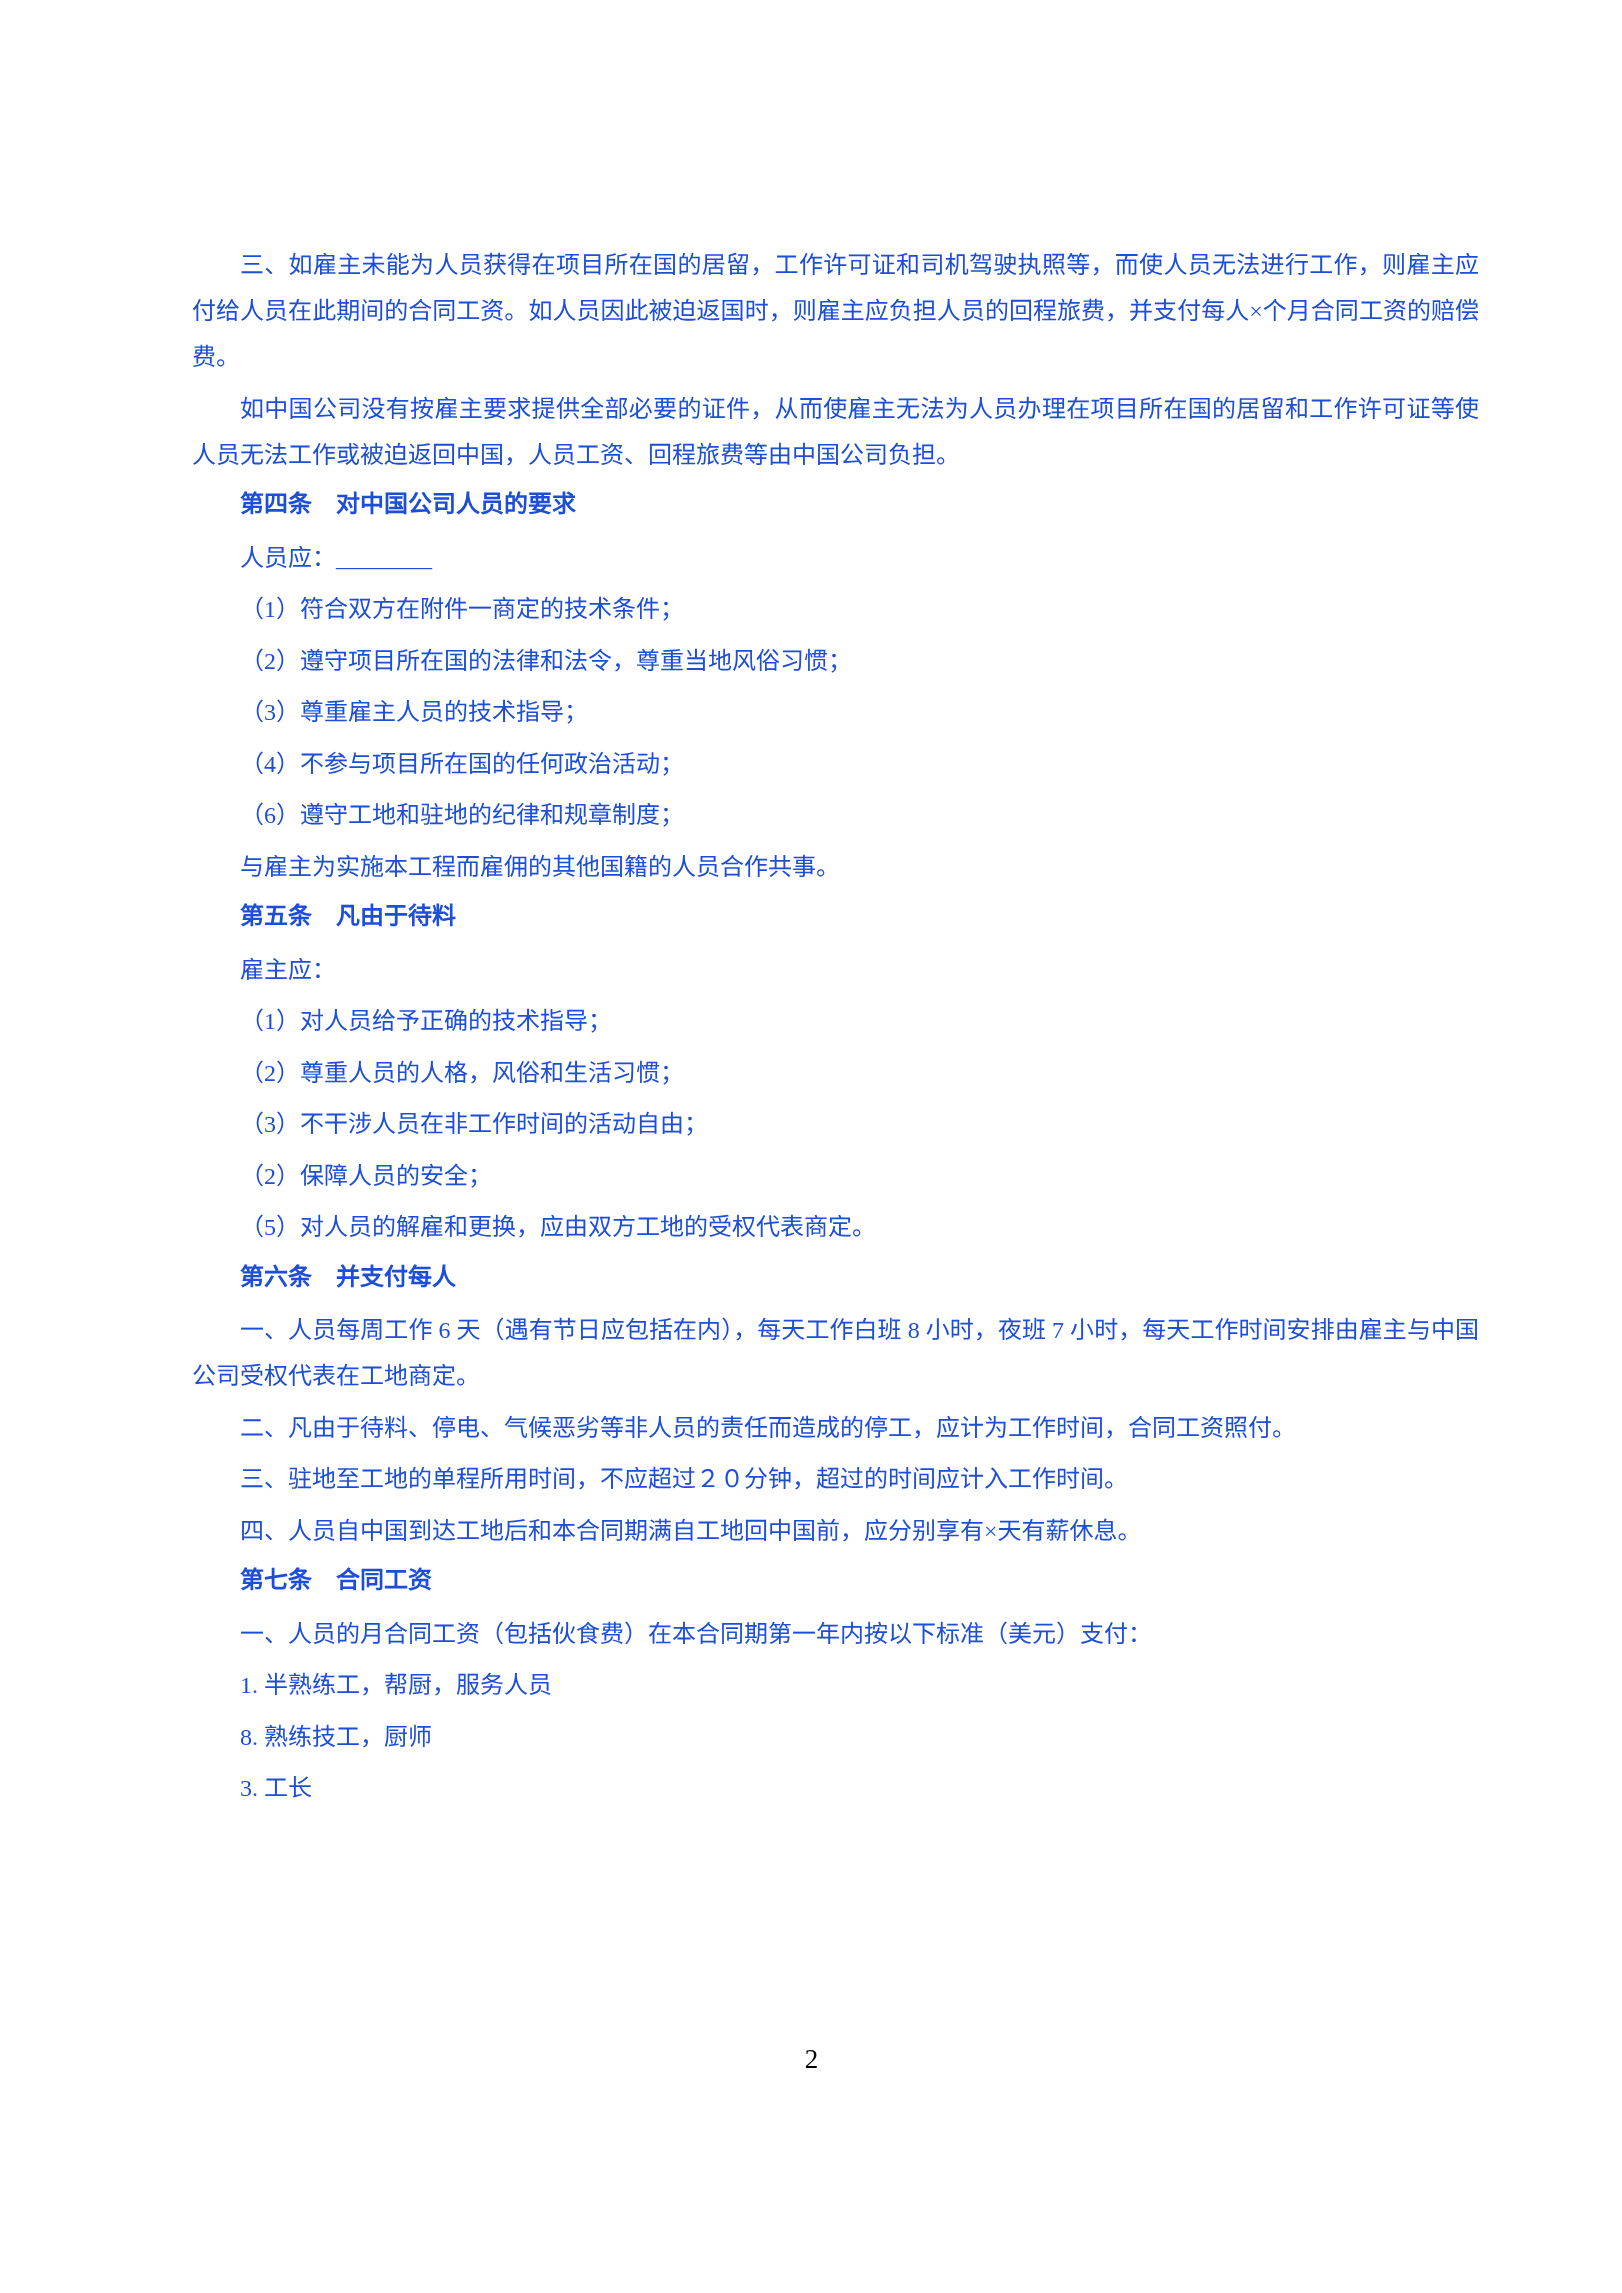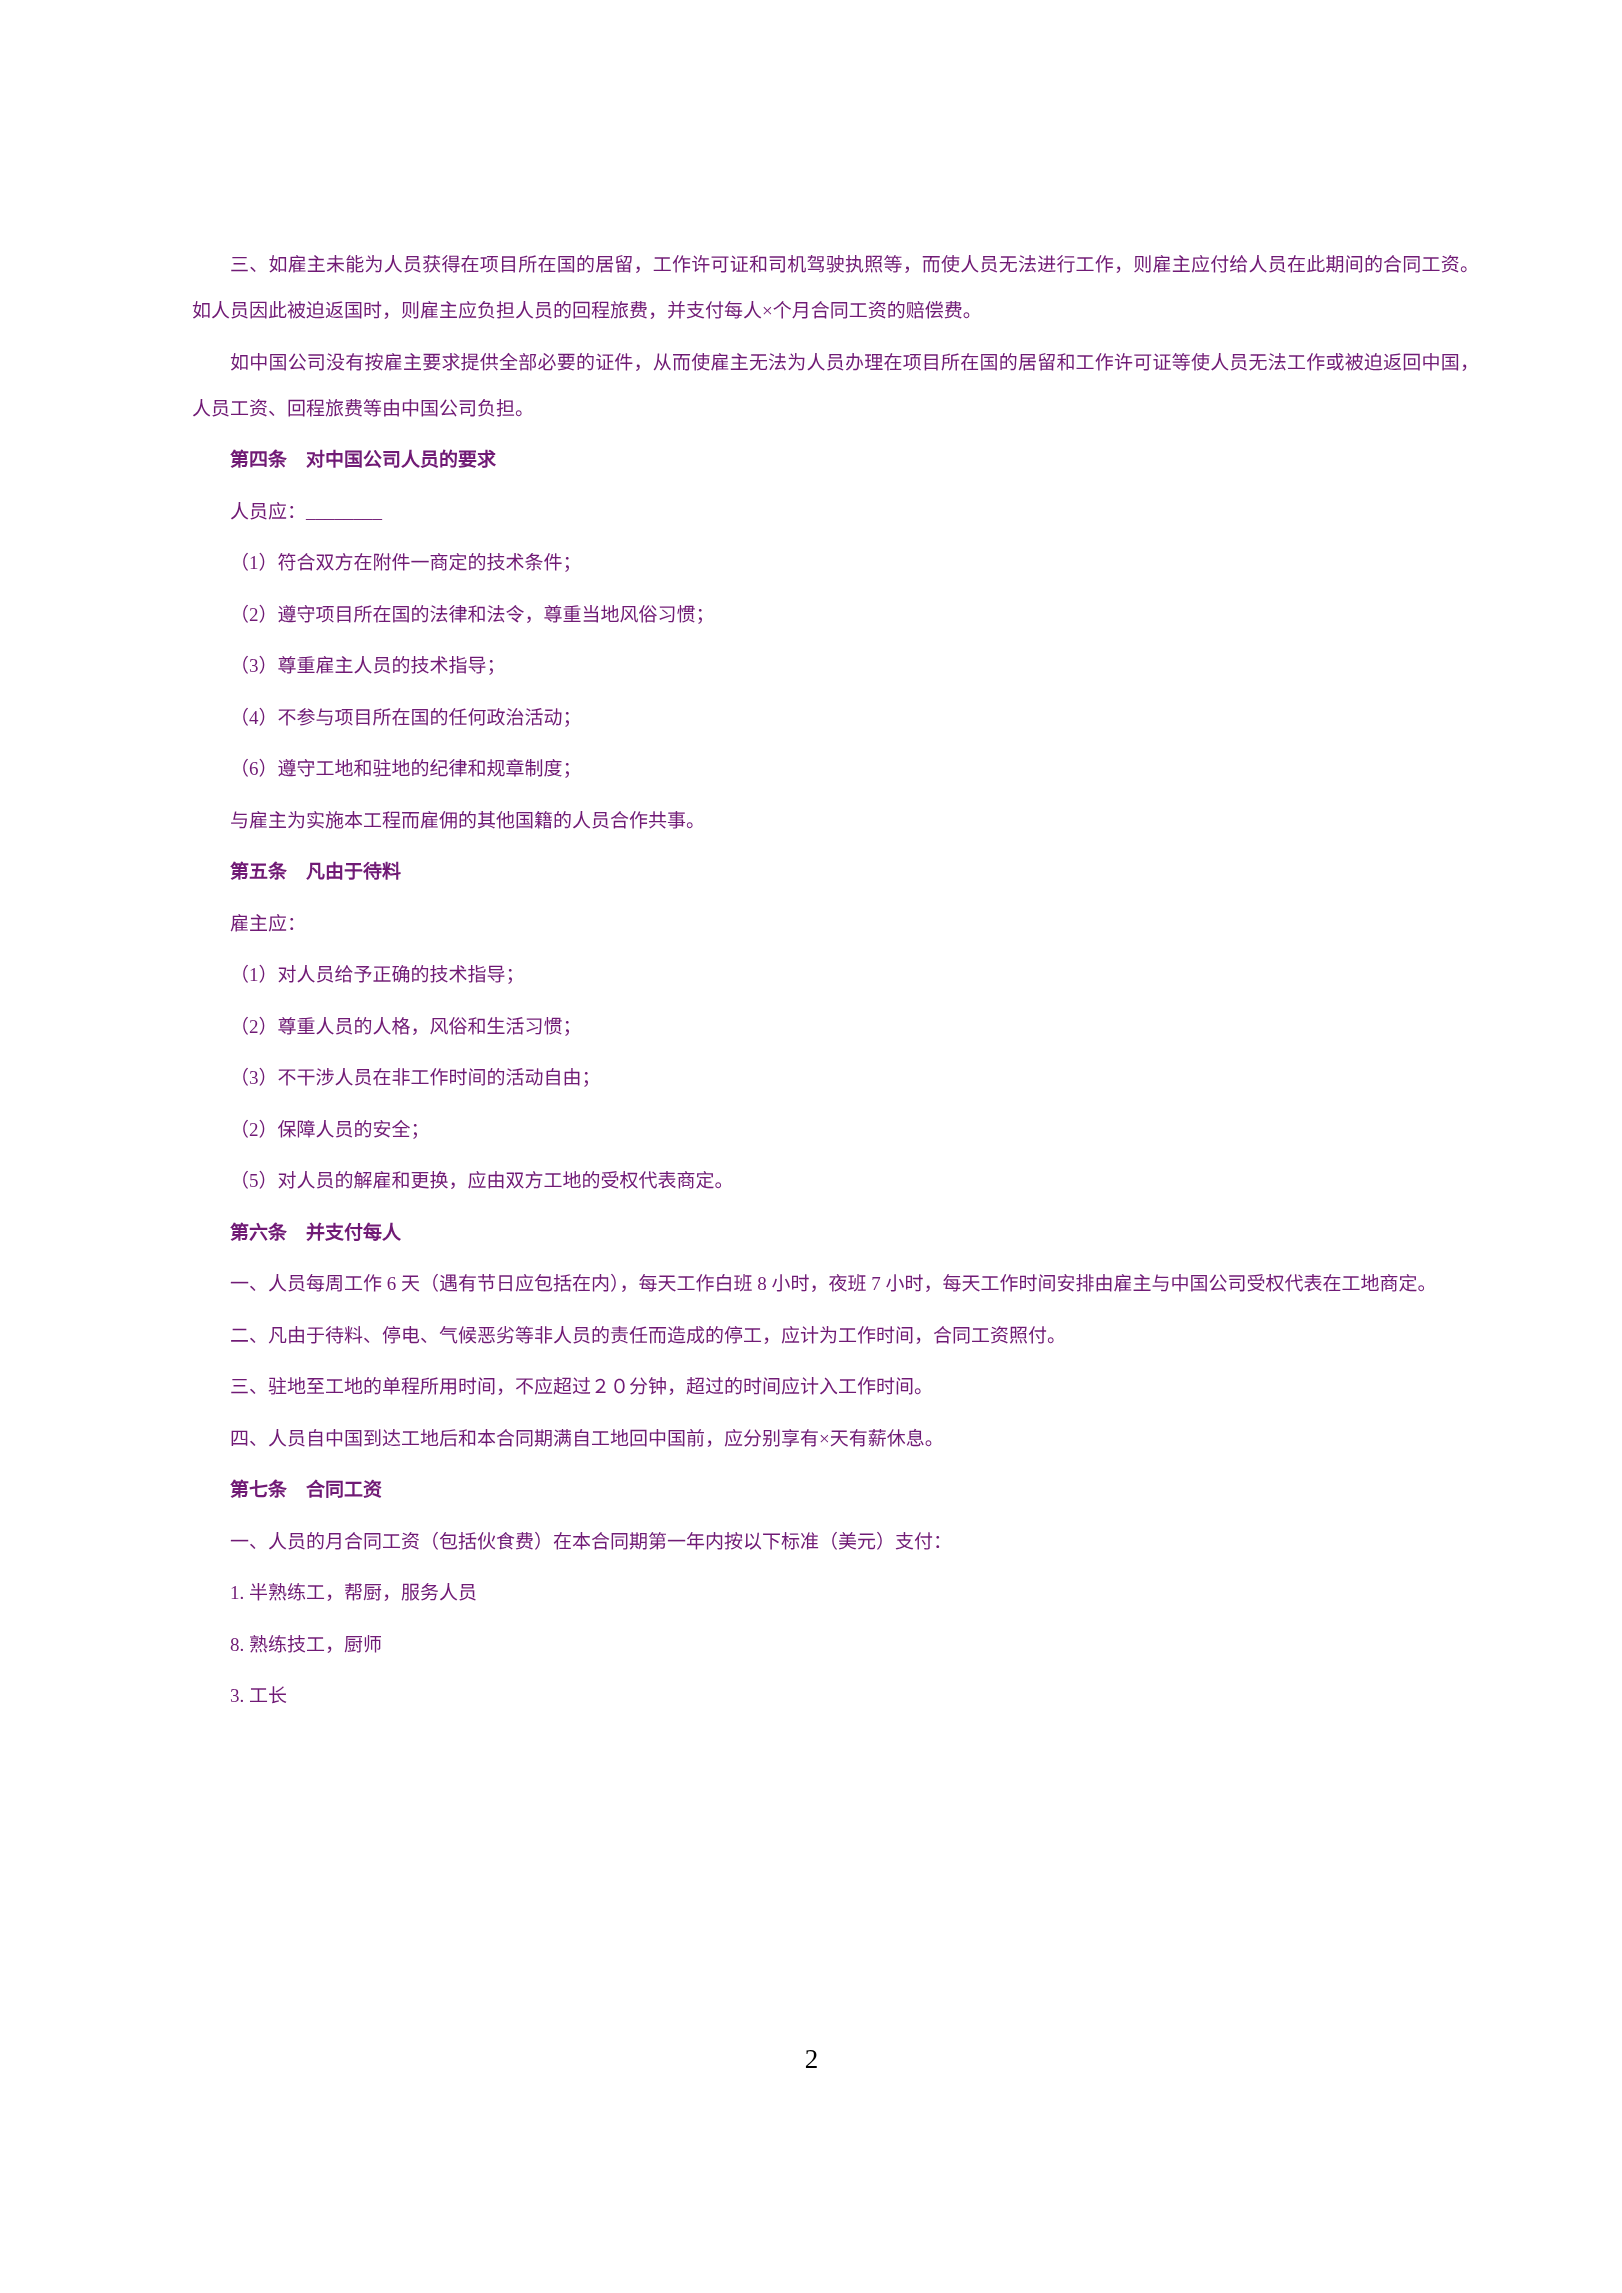--- a/index.html
+++ b/index.html
@@ -16,33 +16,33 @@
     font-family: "Liberation Serif", "DejaVu Serif", serif;
   }
   .doc-content {
     position: absolute;
     left: 192px;
     top: 242px;
     width: 1287px;
   }
   .para, .heading {
     margin: 0 0 5.5px 0;
-    font-size: 19px;
+    font-size: 24px;
     line-height: 46px;
     text-indent: 2em;
     text-align: justify;
     word-break: break-all;
-    color: #701a75;
+    color: #1d4ed8;
   }
   .para {
     font-family: "Liberation Serif", "DejaVu Serif", serif;
     font-weight: normal;
   }
   .heading {
-    font-family: Liberation Sans, sans-serif;
+    font-family: Liberation Mono, monospace;
     font-weight: bold;
     text-align: left;
   }
   .page-footer {
     position: absolute;
     top: 2044px;
     left: 0;
     width: 100%;
     text-align: center;
     font-size: 27px;

